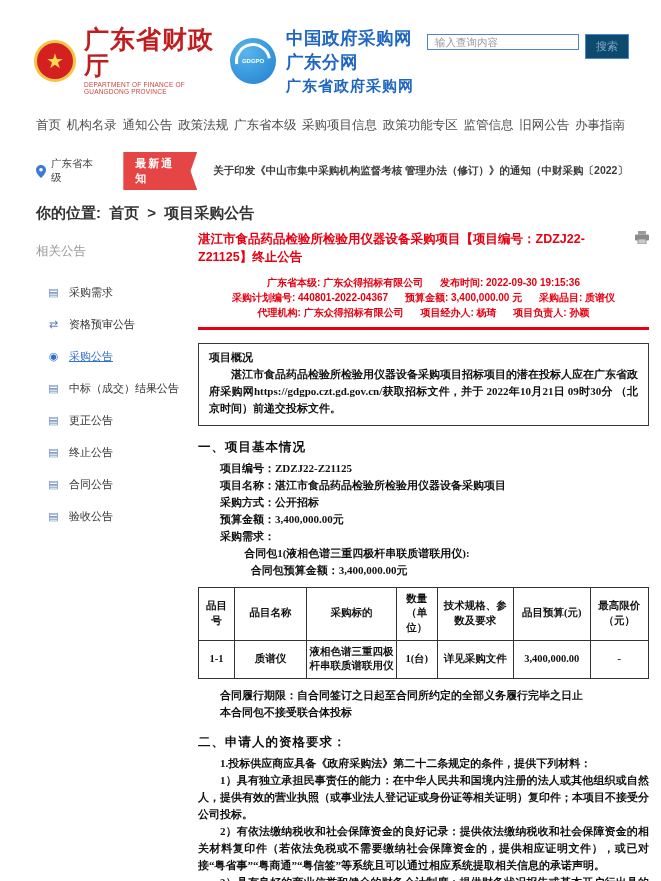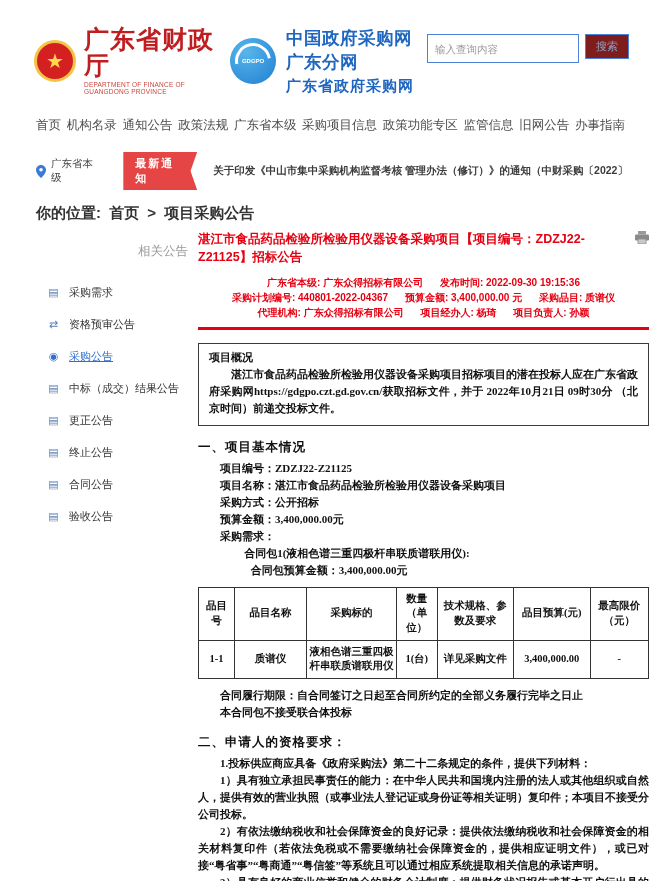--- a/index.html
+++ b/index.html
@@ -15,23 +15,23 @@
   .dof-sub { font-size:6.5px; color:#c8453f; letter-spacing:.2px; margin-top:2px; }
   .gdgpo { width:46px; height:46px; border-radius:50%; margin-left:14px; flex-shrink:0; position:relative;
            background:radial-gradient(circle at 35% 30%, #58b6ec, #1f7fd0); display:flex; align-items:center; justify-content:center; }
   .gdgpo::after { content:""; position:absolute; width:30px; height:30px; border-radius:50%; border:3px solid rgba(255,255,255,.9);
                   border-color:#fff transparent transparent #fff; transform:rotate(35deg); }
   .gdgpo span { color:#fff; font-size:6px; font-weight:bold; position:relative; z-index:1; }
   .site { margin-left:10px; }
   .site-title { color:#1f66c0; font-weight:bold; font-size:17.5px; letter-spacing:.5px; }
   .site-sub { color:#1f66c0; font-weight:bold; font-size:15px; margin-top:3px; letter-spacing:1px; }
   .search { margin-left:auto; display:flex; align-self:flex-start; margin-top:8px; }
-  .search input { width:152px; height:29px; border:1px solid #4d82d8; font-size:10.5px; padding:0 7px; color:#333; outline:none; }
+  .search input { width:152px; height:16px; border:1px solid #4d82d8; font-size:10.5px; padding:0 7px; color:#333; outline:none; }
   .search input::placeholder { color:#999; }
-  .search button { width:44px; height:25px; border:1px solid #4d82d8; background:#7f1d1d; color:#8aa6c9; font-size:11px; margin-left:6px; cursor:pointer; }
+  .search button { width:44px; height:25px; border:1px solid #4d82d8; background:#0c4a6e; color:#8aa6c9; font-size:11px; margin-left:6px; cursor:pointer; }
 
   
   .nav { display:flex; justify-content:space-between; padding:13px 36px 10px 36px; }
   .nav span { font-size:12.5px; color:#4d4d4d; cursor:pointer; white-space:nowrap; }
 
   
   .notice-row { display:flex; align-items:center; padding:8px 36px 4px 36px; }
   .pin { width:10px; height:13px; margin-right:5px; flex-shrink:0; }
   .region { font-size:10.5px; color:#444; }
   .badge { margin-left:24px; background:#e64545; color:#fff; font-size:11px; font-weight:bold; letter-spacing:2px;
@@ -39,21 +39,21 @@
   .notice-text { margin-left:16px; font-size:10.5px; color:#3c3c3c; font-weight:bold; white-space:nowrap; overflow:hidden; }
 
   
   .breadcrumb { padding:10px 36px 4px 36px; font-size:15px; color:#333; font-weight:bold; }
   .breadcrumb span { margin-right:4px; }
   .crumb-link { cursor:pointer; }
 
   
   .content { display:flex; padding:0 8px 0 36px; }
   .sidebar { width:152px; flex-shrink:0; padding-top:8px; }
-  .sidebar-title { text-align:right; color:#9a9a9a; font-size:12.5px; padding:8px 0 16px 0; }
+  .sidebar-title { text-align:left; color:#9a9a9a; font-size:12.5px; padding:8px 0 16px 0; }
   .side-item { display:flex; align-items:center; padding:8.5px 0 8.5px 10px; cursor:pointer; }
   .side-icon { width:15px; font-size:11px; color:#5b7fb5; margin-right:8px; text-align:center; }
   .side-label { font-size:11px; color:#333; }
   .side-item.active .side-label { color:#2f6fd0;text-decoration:underline; }
   .side-item.active .side-icon { color:#2f6fd0; }
 
   .main { flex:1; padding:4px 4px 0 10px; font-family:"Liberation Serif", serif; }
   .article-title { display:flex; align-items:flex-start; font-family:"Liberation Sans", sans-serif; }
   .article-title h1 { font-size:12.5px; color:#e60012; font-weight:bold; flex:1; line-height:1.4; }
   .print-icon { margin-left:8px; flex-shrink:0; cursor:pointer; }
@@ -163,21 +163,21 @@
       <span class="side-label">合同公告</span>
     </div>
     <div class="side-item">
       <span class="side-icon">▤</span>
       <span class="side-label">验收公告</span>
     </div>
   </div>
 
   <div class="main">
     <div class="article-title">
-      <h1>湛江市食品药品检验所检验用仪器设备采购项目【项目编号：ZDZJ22-Z21125】招标公告</h1>
+      <h1>湛江市食品药品检验所检验用仪器设备采购项目【项目编号：ZDZJ22-Z21125】终止公告</h1>
       <svg class="print-icon" width="14" height="13" viewBox="0 0 14 13">
         <rect x="3" y="0" width="8" height="3.5" fill="#9a9a9a"></rect>
         <rect x="0" y="3.5" width="14" height="6" rx="1" fill="#8a8a8a"></rect>
         <rect x="3" y="8" width="8" height="5" fill="#c9c9c9" stroke="#8a8a8a" stroke-width="0.8"></rect>
       </svg>
     </div>
 
     <div class="meta">
       <div class="meta-row">
         <span>广东省本级:</span> <span>广东众得招标有限公司</span>

